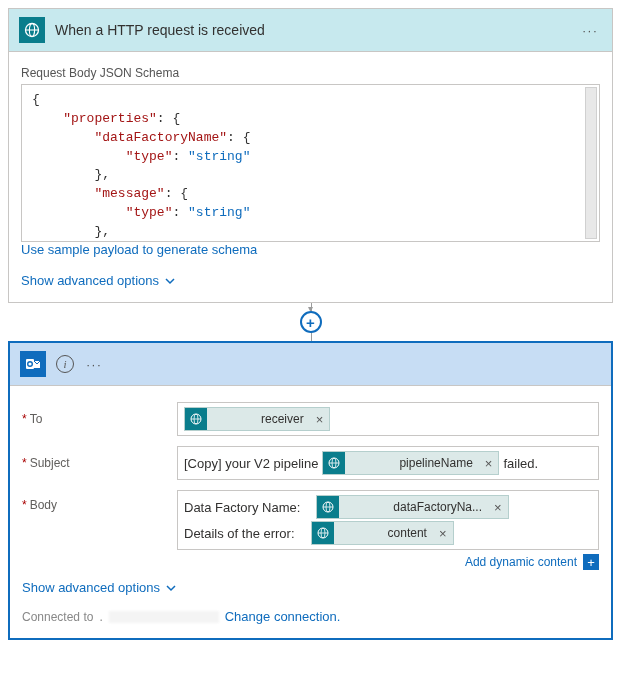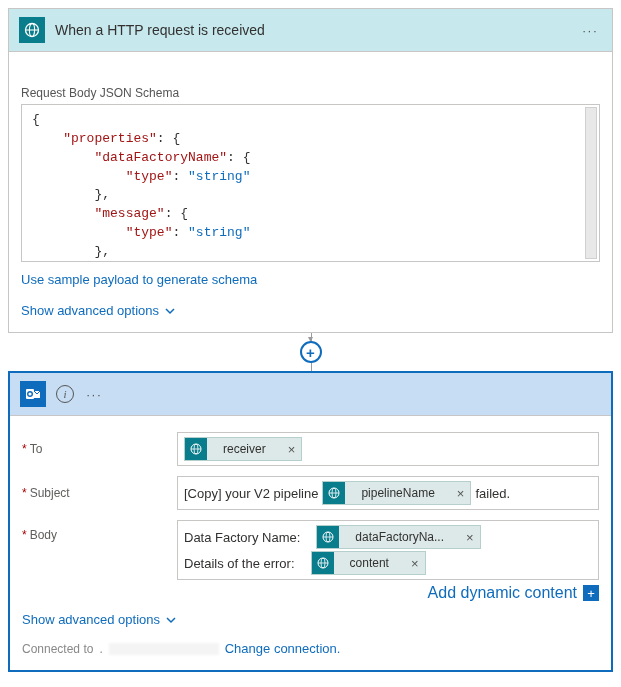--- a/index.html
+++ b/index.html
@@ -63,21 +63,21 @@
     color: #444;
     font-size: 13px;
   }
   .copy-btn {
     width: 28px; height: 28px;
     margin-left: 8px;
     display: flex; align-items: center; justify-content: center;
     cursor: pointer;
     color: #555;
   }
-  .subtle { font-size: 12px; color: #555; margin: 24px 0 4px; }
+  .subtle { font-size: 12px; color: #555; margin: 4px 0 4px; }
   .code-box {
     border: 1px solid #c8c6c4;
     padding: 6px 10px;
     height: 158px;
     overflow: hidden;
     font-family: Consolas, "Courier New", monospace;
     font-size: 13px;
     line-height: 1.45;
     white-space: pre;
     position: relative;
@@ -154,34 +154,34 @@
     border: 1px solid #b5cfcd;
     height: 24px;
     font-size: 12px;
   }
   .token .tk-icon {
     width: 22px; height: 100%;
     background: #0a7d8c;
     color: #fff;
     display: flex; align-items: center; justify-content: center;
   }
-  .token .tk-label { padding: 0 16px; }
+  .token .tk-label { padding: 0 6px; margin-left: 48px; }
   .token .tk-x {
     padding: 0 6px;
     color: #555;
     cursor: pointer;
     font-size: 13px;
   }
   .row-top { align-items: flex-start; }
   .row-top .label-col { padding-top: 8px; }
   .dyn-row {
     display: flex; justify-content: flex-end; align-items: center;
     margin-top: 4px;
   }
-  .dyn-row .link { font-size: 16px; }
+  .dyn-row .link { font-size: 12px; }
   .plus-badge {
     width: 16px; height: 16px;
     background: #0f6cbd; color: #fff;
     display: flex; align-items: center; justify-content: center;
     font-size: 13px; margin-left: 6px;
   }
   .footer {
     margin-top: 14px;
     font-size: 12px;
     color: #888;
@@ -216,21 +216,21 @@
     <span class="tok-key">"properties"</span><span class="tok-punc">: {</span>
         <span class="tok-key">"dataFactoryName"</span><span class="tok-punc">: {</span>
             <span class="tok-key">"type"</span><span class="tok-punc">: </span><span class="tok-str">"string"</span>
         <span class="tok-punc">},</span>
         <span class="tok-key">"message"</span><span class="tok-punc">: {</span>
             <span class="tok-key">"type"</span><span class="tok-punc">: </span><span class="tok-str">"string"</span>
         <span class="tok-punc">},</span>
         
             
 </div>
-    <div style="margin-top:10px">
+    <div style="">
       <span class="link">Use sample payload to generate schema</span>
     </div>
     <div style="margin-top:16px">
       <span class="link">
         <span>Show advanced options</span>
         <svg class="chev" viewBox="0 0 10 10">
             <polyline points="1,3 5,7 9,3" fill="none" stroke="#0f6cbd" stroke-width="1.5"></polyline>
           </svg>
       </span>
     </div>

